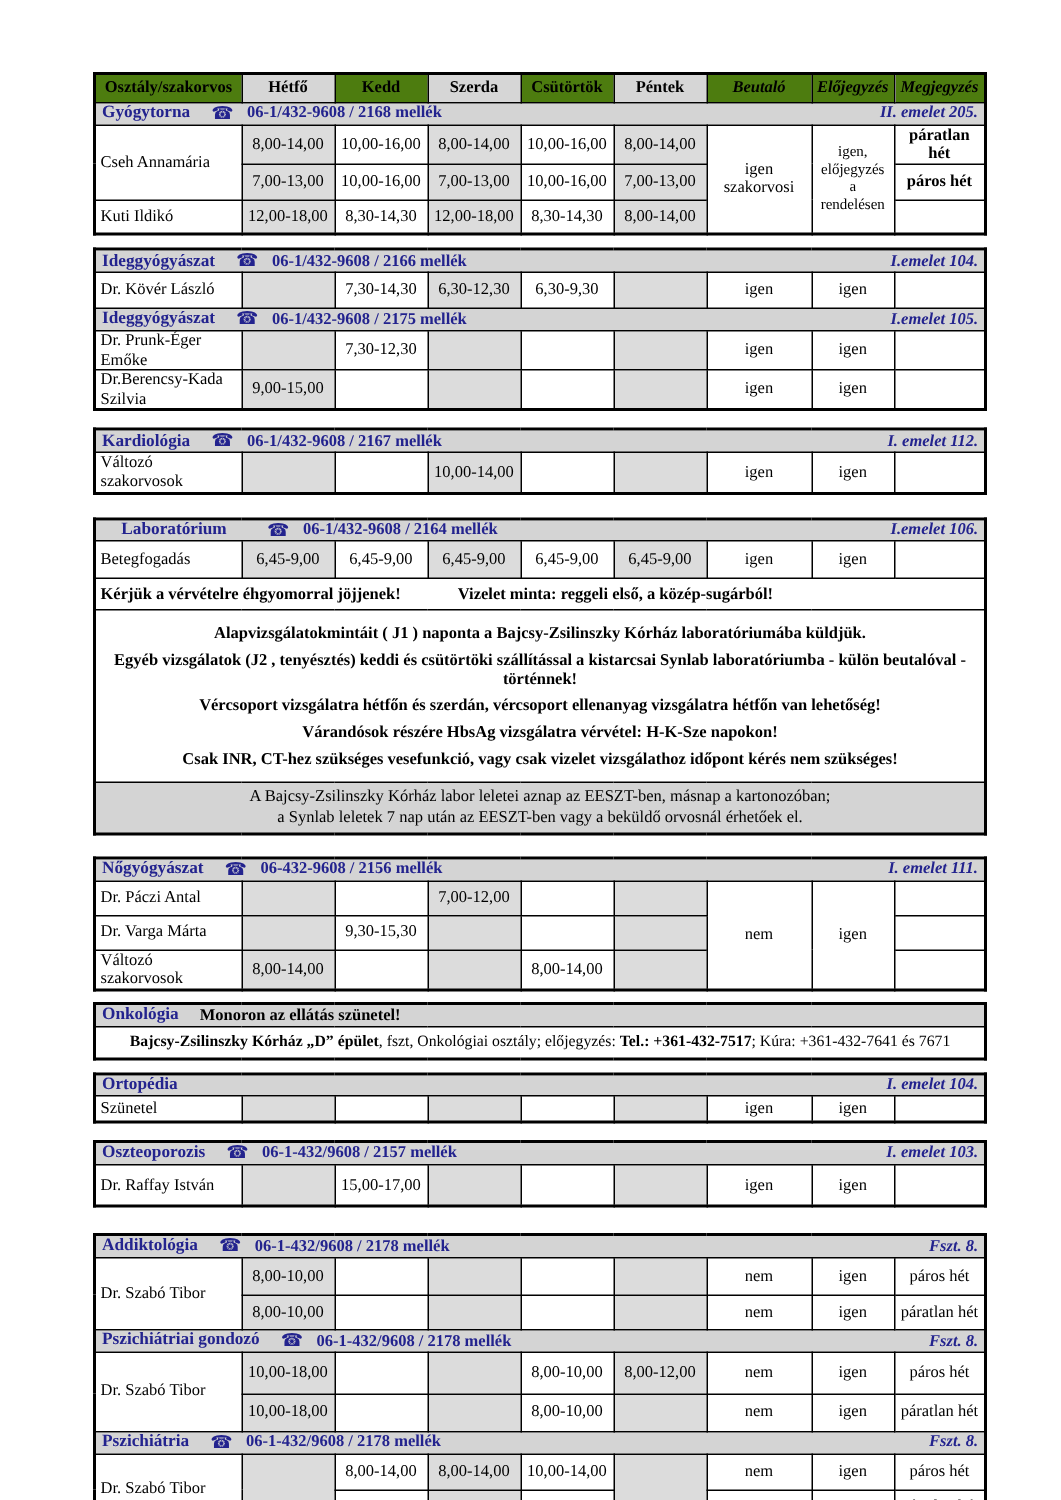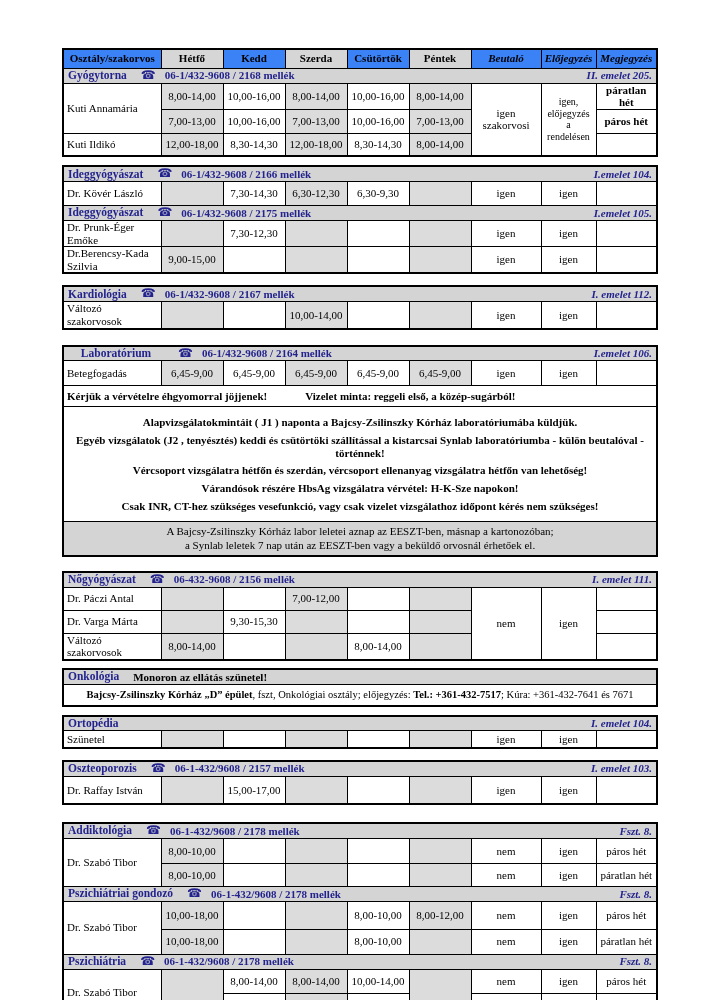--- a/index.html
+++ b/index.html
@@ -2,21 +2,21 @@
 <html lang="hu"><head>
 <meta charset="utf-8">
 <style>
   html,body{margin:0;padding:0;background:#fff;}
   .page{position:relative;width:707px;height:1000px;background:#fff;overflow:hidden;
         font-family:"Liberation Serif","DejaVu Serif",serif;color:#000;}
   .content{position:absolute;left:62px;top:48px;width:594px;}
   table.block{border-collapse:collapse;table-layout:fixed;width:594px;border:2px solid #000;}
   td,th{border:1px solid #000;font-size:11px;padding:0 3px;vertical-align:middle;
         text-align:center;overflow:hidden;line-height:1.15;}
-  th{font-weight:bold;background:#3b82f6;}
+  th{font-weight:bold;background:#4d7c0f;}
   th.shade{background:#d6d6d6;}
   th.ital{font-style:italic;}
   td.namecol{text-align:left;}
   td.shade{background:#dcdcdc;}
   td.bold{font-weight:bold;}
   td.small{font-size:10px;}
   
   td.sechead{background:#d4d4d4;padding:0 4px;}
   .sh-flex{display:flex;align-items:center;width:100%;}
   .sh-title{color:#23238e;font-weight:bold;font-size:11.5px;white-space:nowrap;}
@@ -72,21 +72,21 @@
                 <span class="sh-title">Gyógytorna</span>
                 <span class="sh-phonewrap">
                   <span class="sh-phoneicon">☎</span>
                   <span class="sh-phone">06-1/432-9608 / 2168 mellék</span>
                 </span>
                 <span class="sh-loc">II. emelet 205.</span>
               </div>
             </td>
           </tr>
           <tr style="height: 24px;">
-            <td class="namecol " rowspan="2">Kuti Annamária</td>
+            <td class="namecol " rowspan="2">Cseh Annamária</td>
             <td class="shade ">8,00-14,00</td>
             <td>10,00-16,00</td>
             <td class="shade ">8,00-14,00</td>
             <td>10,00-16,00</td>
             <td class="shade ">8,00-14,00</td>
             <td rowspan="3">igen szakorvosi</td>
             <td class="small" rowspan="3">igen, előjegyzés a rendelésen</td>
             <td class="bold ">páratlan hét</td>
           </tr>
           <tr style="height: 24px;">

